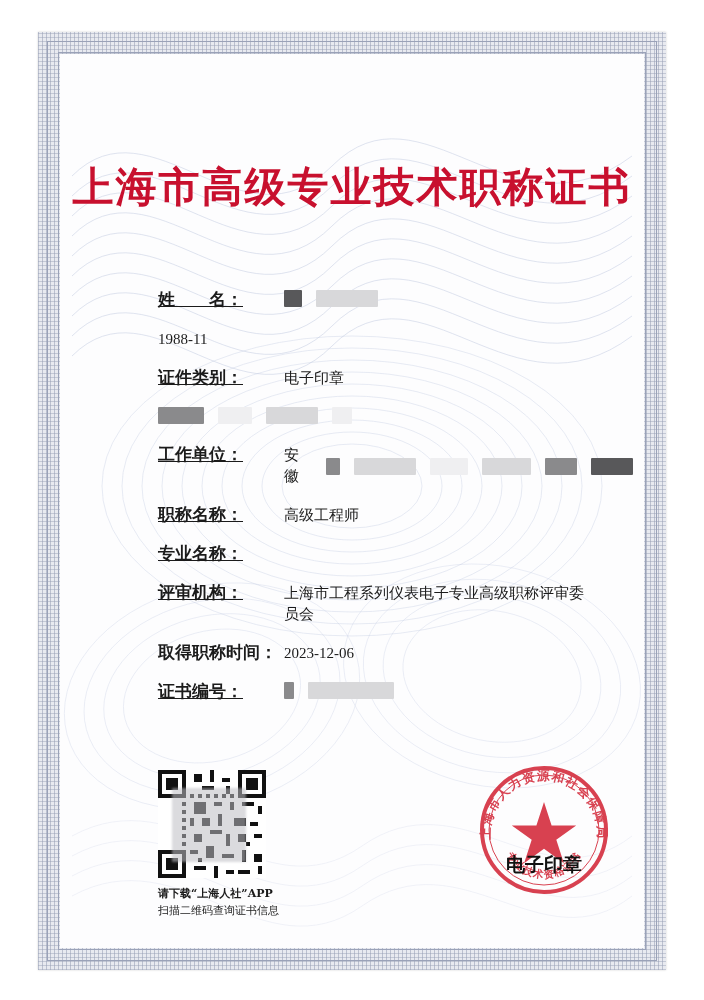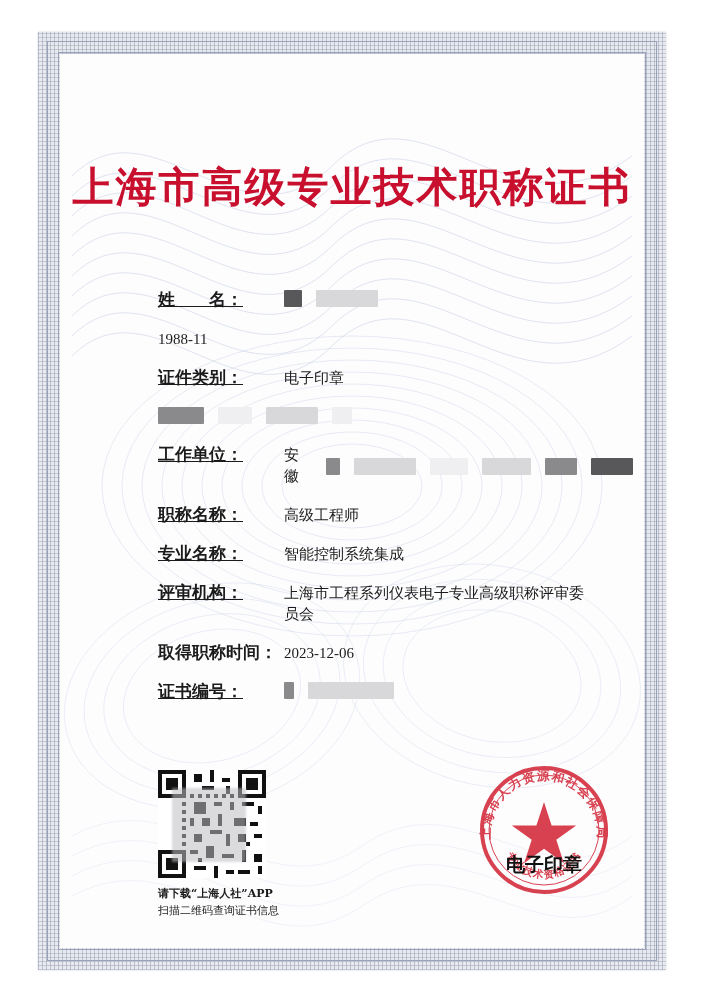--- a/index.html
+++ b/index.html
@@ -309,21 +309,20 @@
           </div>
         </div>
 
         <div class="row gap-top">
           <div class="label spread">职称名称：</div>
           <div class="value">高级工程师</div>
         </div>
 
         <div class="row">
           <div class="label spread">专业名称：</div>
-          <div class="value">智能控制系统集成</div>
         </div>
 
         <div class="row">
           <div class="label spread">评审机构：</div>
           <div class="value" style="max-width:310px">上海市工程系列仪表电子专业高级职称评审委员会</div>
         </div>
 
         <div class="row gap-top">
           <div class="label">取得职称时间：</div>
           <div class="value num">2023-12-06</div>

